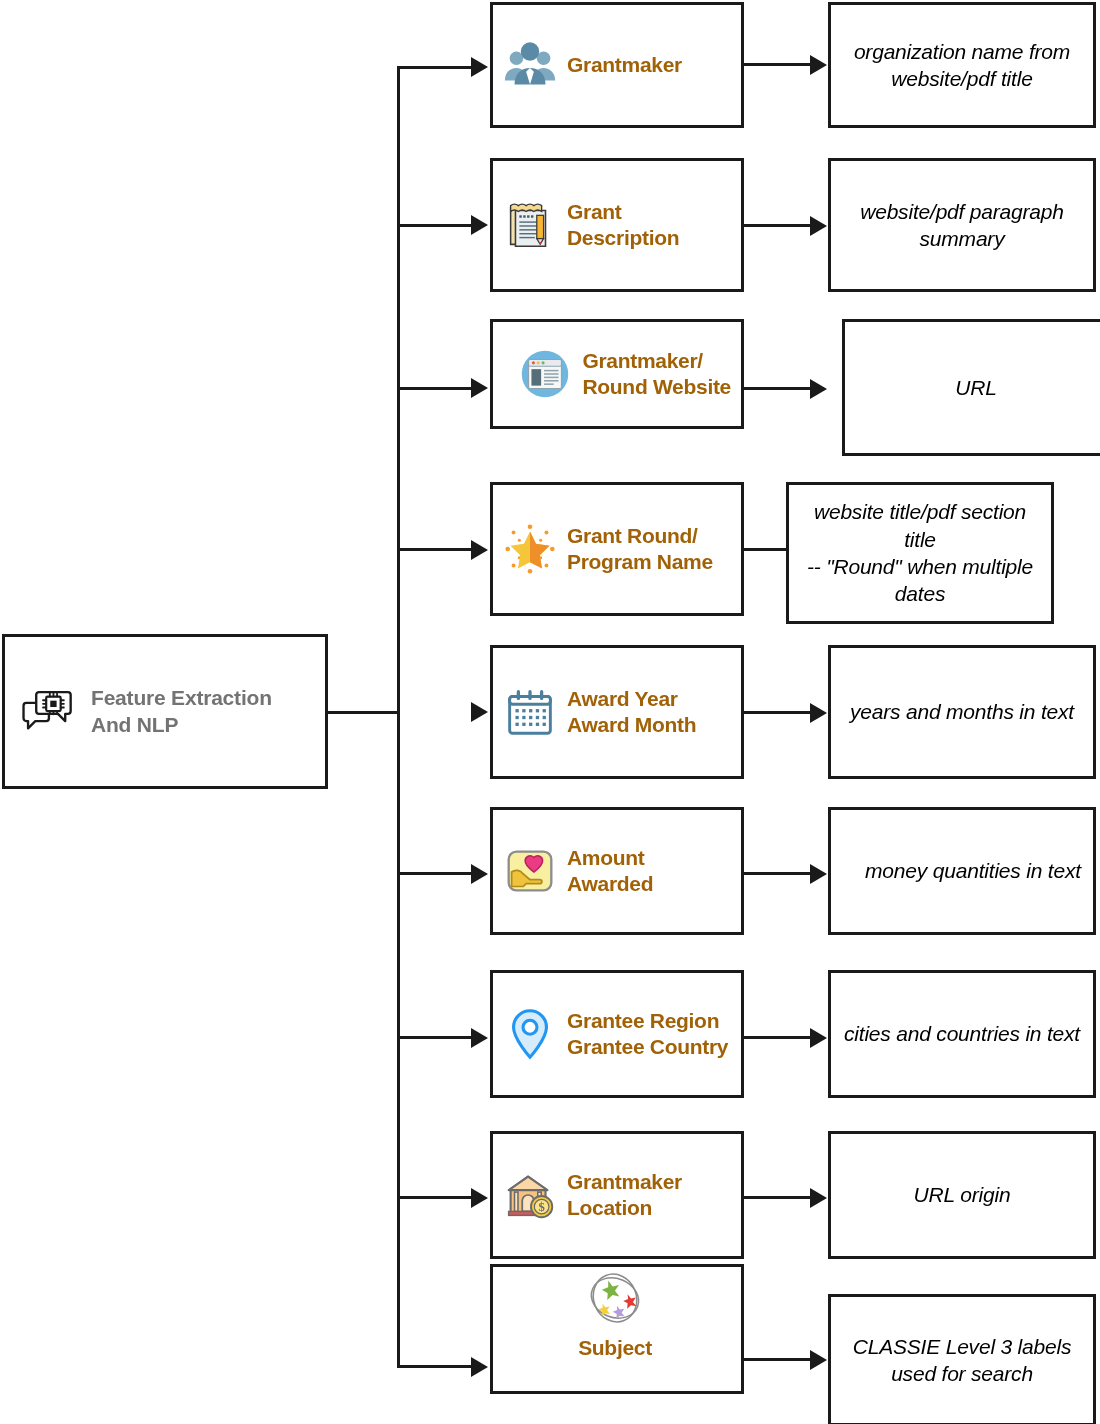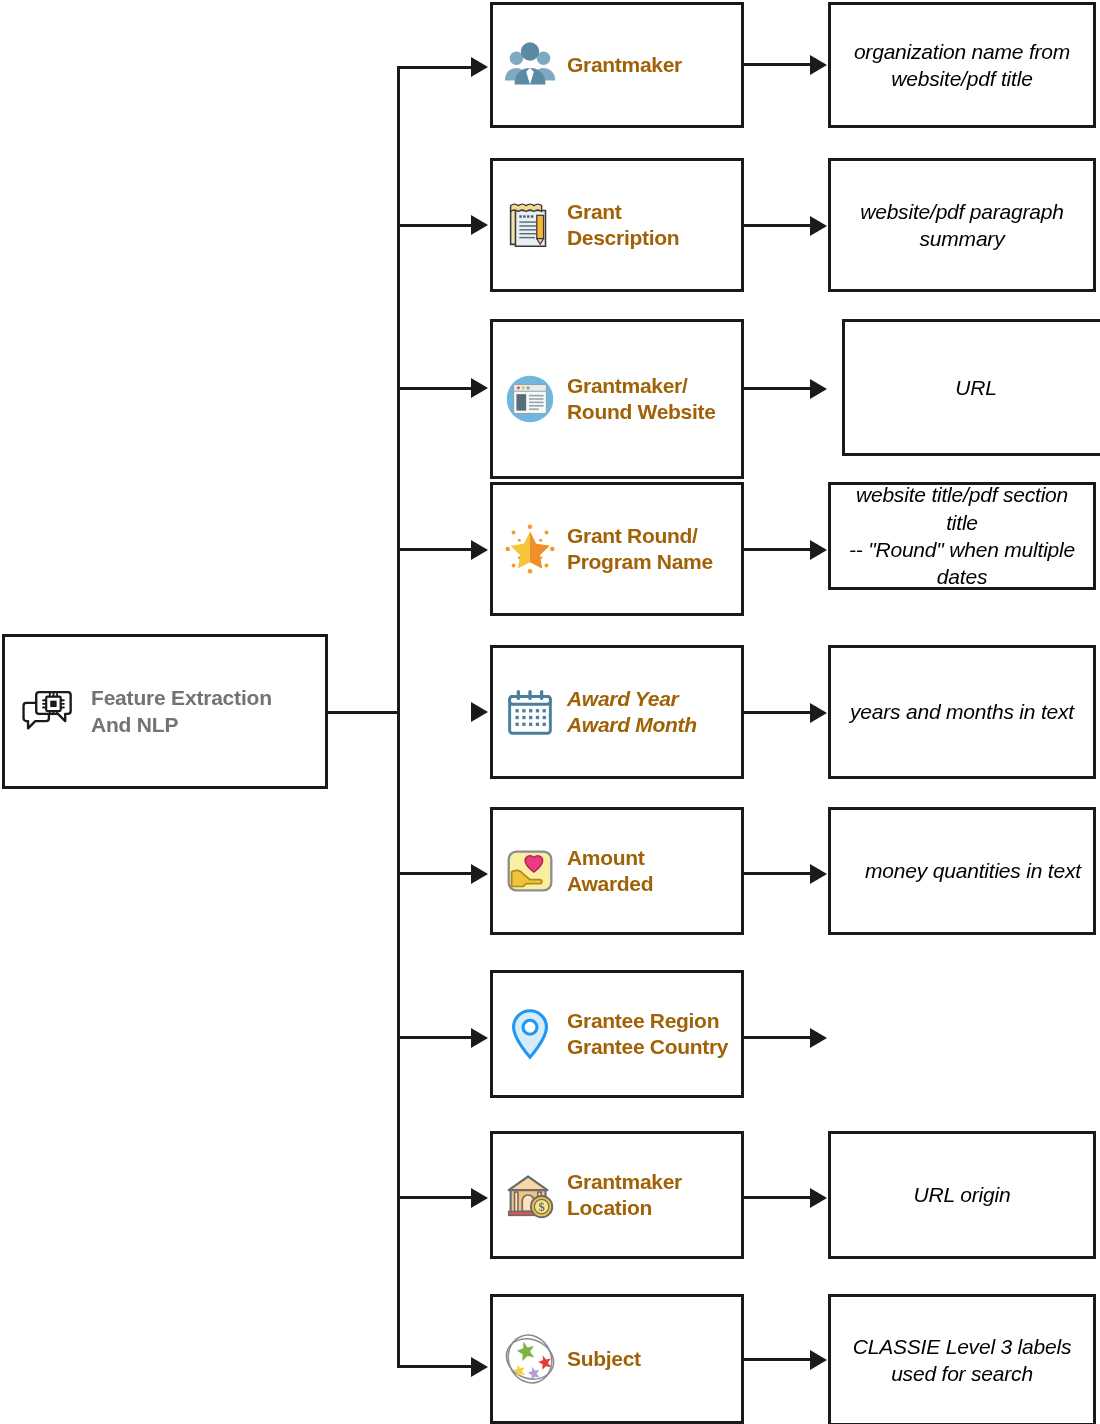--- a/index.html
+++ b/index.html
@@ -191,21 +191,21 @@
   </div>
   <div class="hline" style="left:744px; top:224px; width:67px; height:3px;"></div>
   <div class="arrowhead" style="left:810px; top:216px;"></div>
   <div class="box desc-box" style="left:828px; top:158px; width:268px; height:134px;">
     <span class="desc-label">website/pdf paragraph
 summary</span>
   </div>
 
   <div class="hline" style="left:397px; top:387px; width:75px; height:3px;"></div>
   <div class="arrowhead" style="left:471px; top:378px;"></div>
-  <div class="box feature-box" style="left:490px; top:319px; width:254px; height:160px;">
+  <div class="box feature-box" style="left:490px; top:319px; width:254px; height:110px;justify-content:flex-end;">
     <span class="icon">
       <svg viewBox="0 0 64 64">
         <circle cx="32" cy="32" r="24" fill="#6fb7de"></circle>
         <rect x="15" y="17" width="34" height="30" rx="1.5" fill="#f7f7f7" stroke="#90a4ae" stroke-width="1.2"></rect>
         <rect x="15" y="17" width="34" height="7" rx="1.5" fill="#e8eaed" stroke="#90a4ae" stroke-width="1.2"></rect>
         <circle cx="20" cy="20.5" r="1.6" fill="#e05b4a"></circle>
         <circle cx="25" cy="20.5" r="1.6" fill="#f0c040"></circle>
         <circle cx="30" cy="20.5" r="1.6" fill="#66bb6a"></circle>
         <rect x="18" y="27" width="10" height="17" fill="#546e7a"></rect>
         <g stroke="#90a4ae" stroke-width="1.6">
@@ -247,28 +247,28 @@
         </g>
         <path d="M32 14 l6.2 12.6 l13.9 2 l-10 9.8 l2.4 13.8 l-12.5 -6.5 l-12.5 6.5 l2.4 -13.8 l-10 -9.8 l13.9 -2 z" fill="#f5c63a"></path>
         <path d="M32 14 l6.2 12.6 l13.9 2 l-10 9.8 l2.4 13.8 l-12.5 -6.5 z" fill="#ef8f2a"></path>
       </svg>
     </span>
     <span class="feature-label">Grant Round/
 Program Name</span>
   </div>
   <div class="hline" style="left:744px; top:548px; width:67px; height:3px;"></div>
   <div class="arrowhead" style="left:810px; top:540px;"></div>
-  <div class="box desc-box" style="left:828px; top:482px; width:268px; height:108px;">
+  <div class="box desc-box" style="left:786px; top:482px; width:268px; height:142px;">
     <span class="desc-label">website title/pdf section title
 -- "Round" when multiple
 dates</span>
   </div>
 
   <div class="arrowhead" style="left:471px; top:702px;"></div>
-  <div class="box feature-box" style="left:490px; top:645px; width:254px; height:134px;font-style:italic;">
+  <div class="box feature-box" style="left:490px; top:645px; width:254px; height:134px;">
     <span class="icon">
       <svg viewBox="0 0 64 64">
         <rect x="11" y="16" width="42" height="38" rx="3" fill="#ffffff" stroke="#4a7f9e" stroke-width="3"></rect>
         <rect x="11" y="16" width="42" height="8" rx="3" fill="#ffffff" stroke="#4a7f9e" stroke-width="3"></rect>
         <g stroke="#4a7f9e" stroke-width="3.4" stroke-linecap="round">
           <line x1="20" y1="11" x2="20" y2="18"></line>
           <line x1="32" y1="11" x2="32" y2="18"></line>
           <line x1="44" y1="11" x2="44" y2="18"></line>
         </g>
         <g fill="#4a7f9e">
@@ -325,20 +325,23 @@
       <svg viewBox="0 0 64 64">
         <path d="M32 8 c-9.4 0 -17 7.6 -17 17 c0 12 17 31 17 31 s17 -19 17 -31 c0 -9.4 -7.6 -17 -17 -17 z" fill="#d6ecfb" stroke="#2196f3" stroke-width="3.2"></path>
         <circle cx="32" cy="25" r="7.2" fill="#ffffff" stroke="#2196f3" stroke-width="3.2"></circle>
       </svg>
     </span>
     <span class="feature-label">Grantee Region
 Grantee Country</span>
   </div>
   <div class="hline" style="left:744px; top:1036px; width:67px; height:3px;"></div>
   <div class="arrowhead" style="left:810px; top:1028px;"></div>
+  <div class="box desc-box" style="left:828px; top:970px; width:268px; height:128px;">
+    <span class="desc-label">cities and countries in text</span>
+  </div>
 
   <div class="hline" style="left:397px; top:1196px; width:75px; height:3px;"></div>
   <div class="arrowhead" style="left:471px; top:1188px;"></div>
   <div class="box feature-box" style="left:490px; top:1131px; width:254px; height:128px;">
     <span class="icon">
       <svg viewBox="0 0 64 64">
         <path d="M12 26 l18 -13 l18 13 v24 h-36 z" fill="#f7c27f" stroke="#6b6b6b" stroke-width="2.2" stroke-linejoin="round"></path>
         <path d="M30 13 l-20 14 h40 z" fill="#fbd7a8" stroke="#6b6b6b" stroke-width="2.2" stroke-linejoin="round"></path>
         <rect x="16" y="29" width="3.6" height="20" fill="#fbe3c0" stroke="#6b6b6b" stroke-width="1.6"></rect>
         <rect x="40" y="29" width="3.6" height="20" fill="#fbe3c0" stroke="#6b6b6b" stroke-width="1.6"></rect>
@@ -353,21 +356,21 @@
 Location</span>
   </div>
   <div class="hline" style="left:744px; top:1196px; width:67px; height:3px;"></div>
   <div class="arrowhead" style="left:810px; top:1188px;"></div>
   <div class="box desc-box" style="left:828px; top:1131px; width:268px; height:128px;">
     <span class="desc-label">URL origin</span>
   </div>
 
   <div class="hline" style="left:397px; top:1365px; width:75px; height:3px;"></div>
   <div class="arrowhead" style="left:471px; top:1357px;"></div>
-  <div class="box feature-box" style="left:490px; top:1294px; width:254px; height:130px;">
+  <div class="box feature-box" style="left:490px; top:1264px; width:254px; height:130px;flex-direction:column;">
     <span class="icon">
       <svg viewBox="0 0 64 64">
         <ellipse cx="32" cy="32" rx="22" ry="25" fill="none" stroke="#8c8c8c" stroke-width="1.6" transform="rotate(-22 32 32)"></ellipse>
         <ellipse cx="32" cy="32" rx="25" ry="20" fill="none" stroke="#8c8c8c" stroke-width="1.6" transform="rotate(22 32 32)"></ellipse>
         <path d="M25 14 l4.5 6 l6.5 -1.5 l-4 6 l4.5 6 l-7 -1.5 l-5.5 5 l0.5 -7 l-6 -3.5 l6.5 -2.5 z" fill="#7cb342"></path>
         <path d="M45 28 l3.5 4.5 l5 -1 l-3 4.5 l3.5 4.5 l-5.5 -1 l-4 3.5 l0.5 -5.5 l-4.5 -2.5 l5 -2 z" fill="#e53935"></path>
         <path d="M19 38 l3 3.5 l4.5 -0.8 l-2.6 4 l3 4 l-4.8 -1 l-3.6 3.2 l0.4 -4.8 l-4 -2.2 l4.4 -1.8 z" fill="#f4d03f"></path>
         <path d="M34 40 l3 3.8 l4.6 -0.8 l-2.7 4.1 l3.1 4.1 l-5 -1 l-3.6 3.2 l0.4 -4.9 l-4.1 -2.3 l4.5 -1.8 z" fill="#b39ddb"></path>
       </svg>
     </span>

